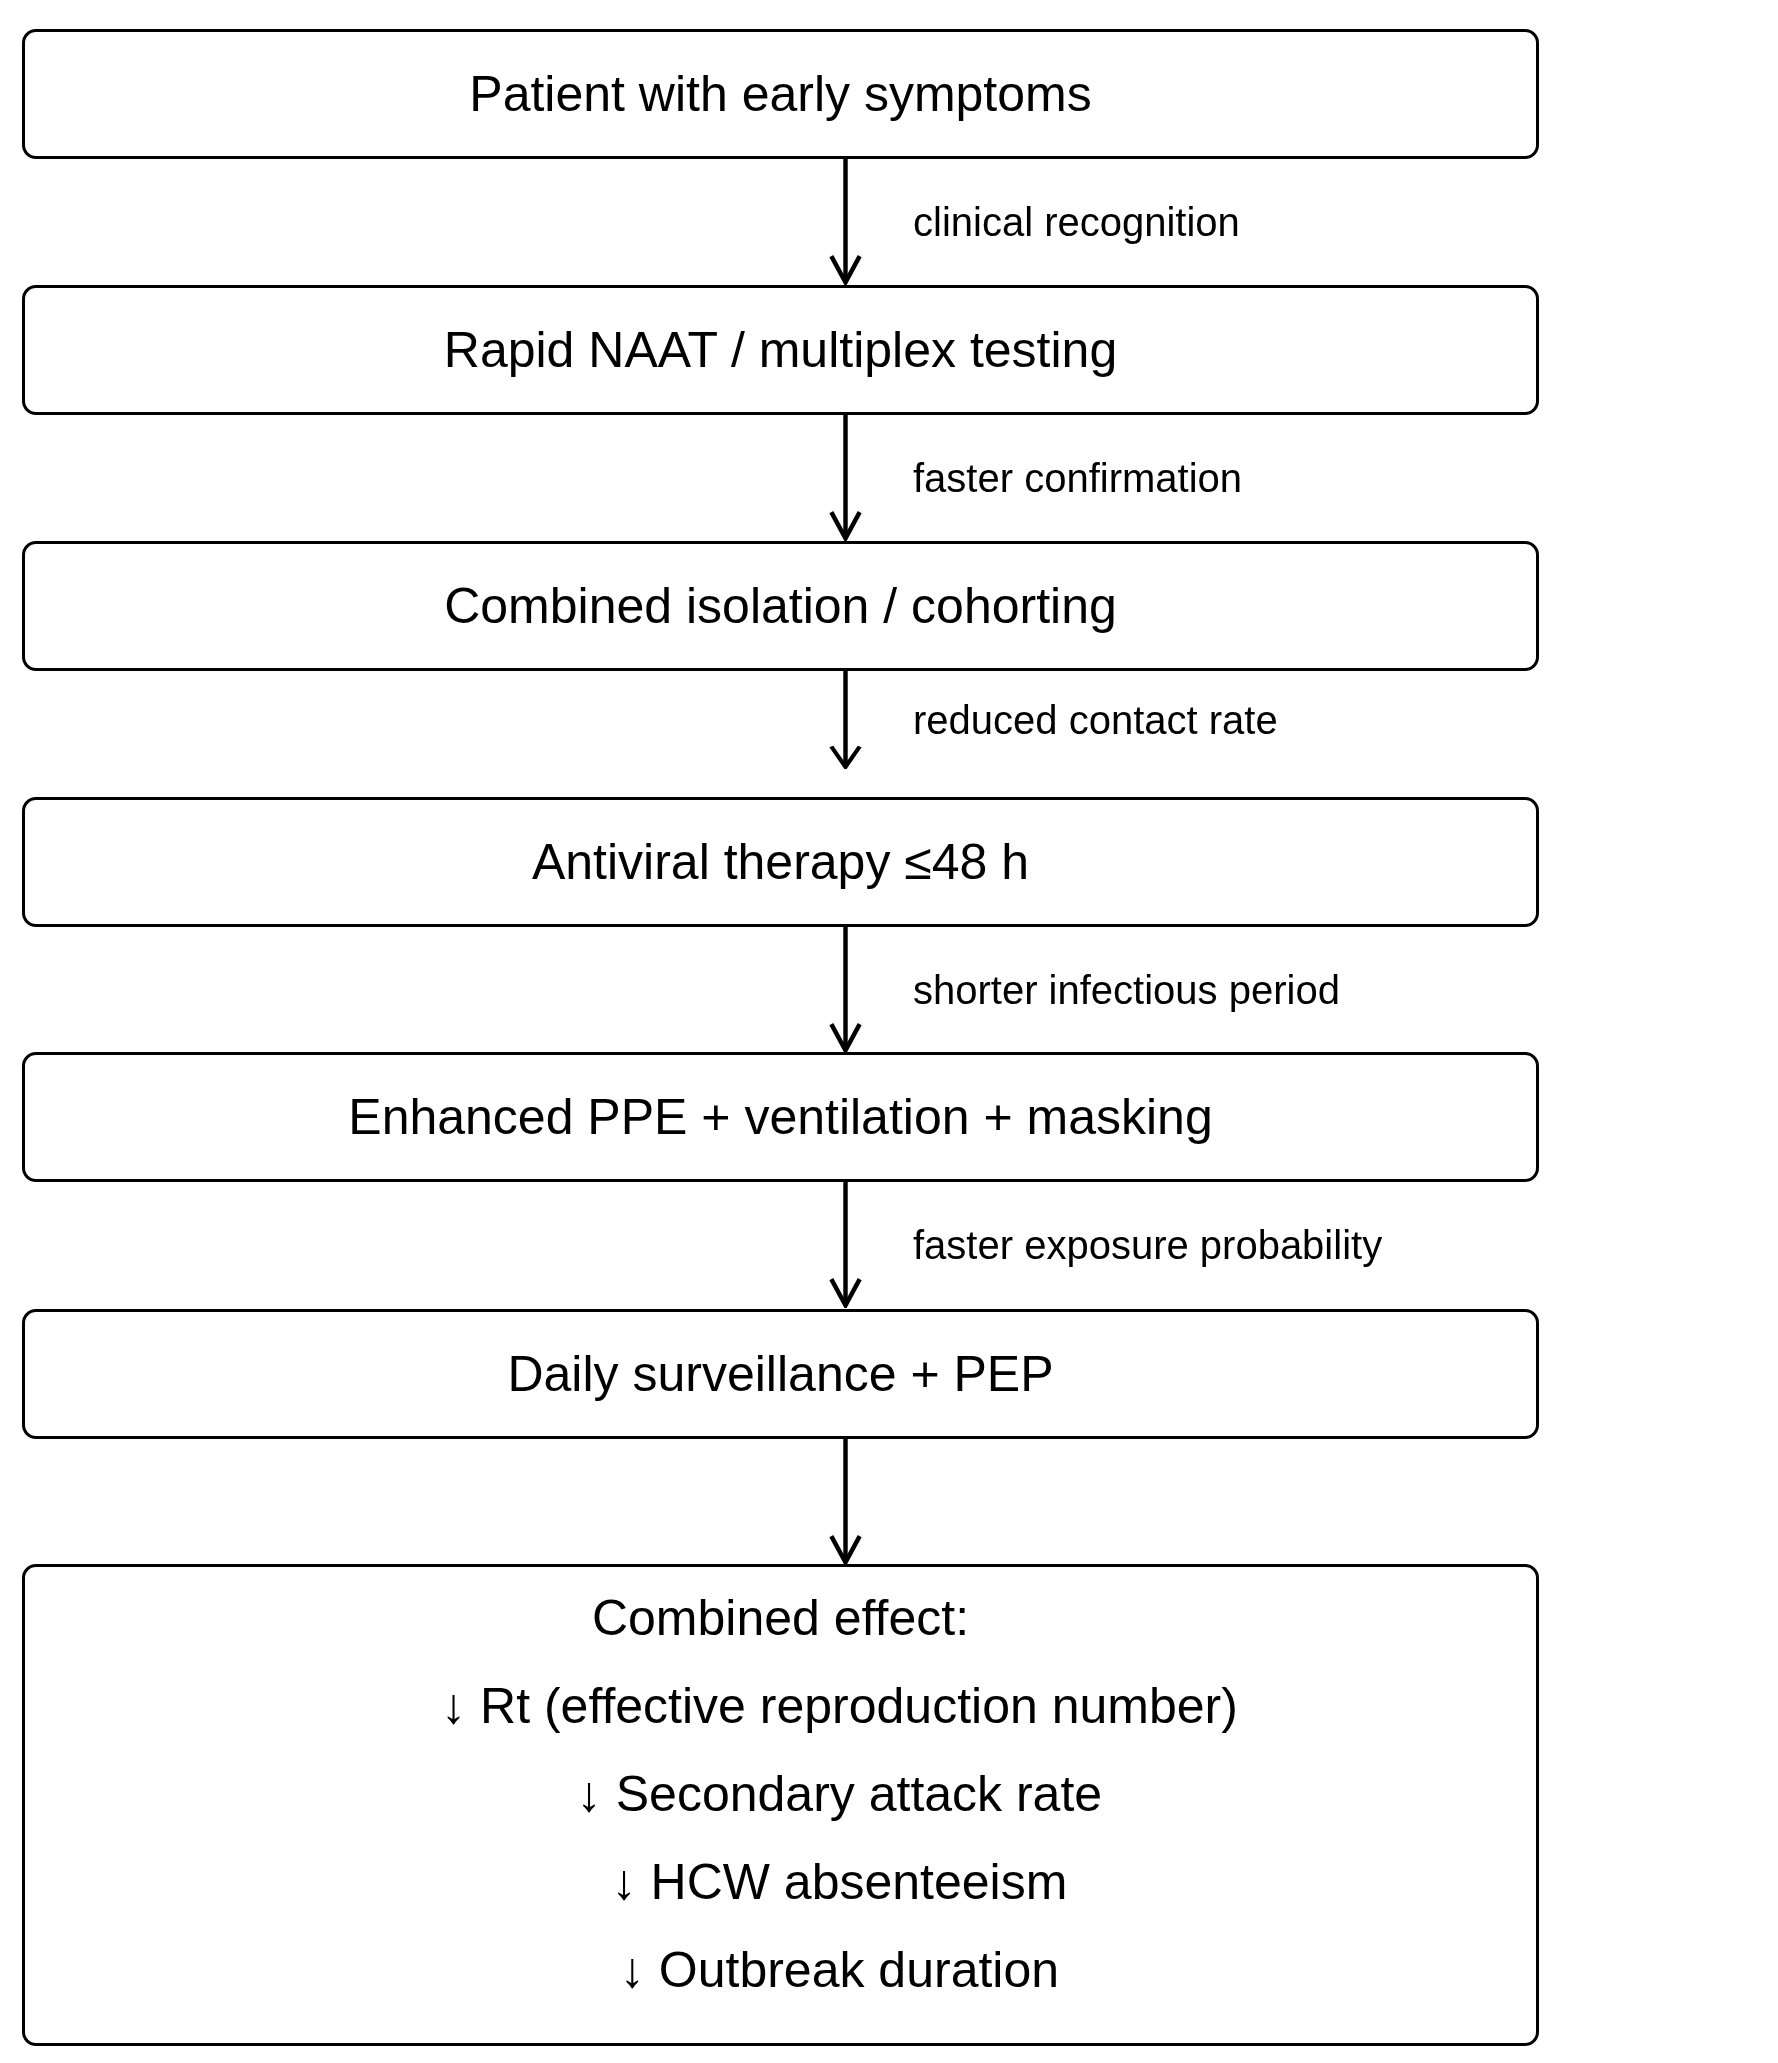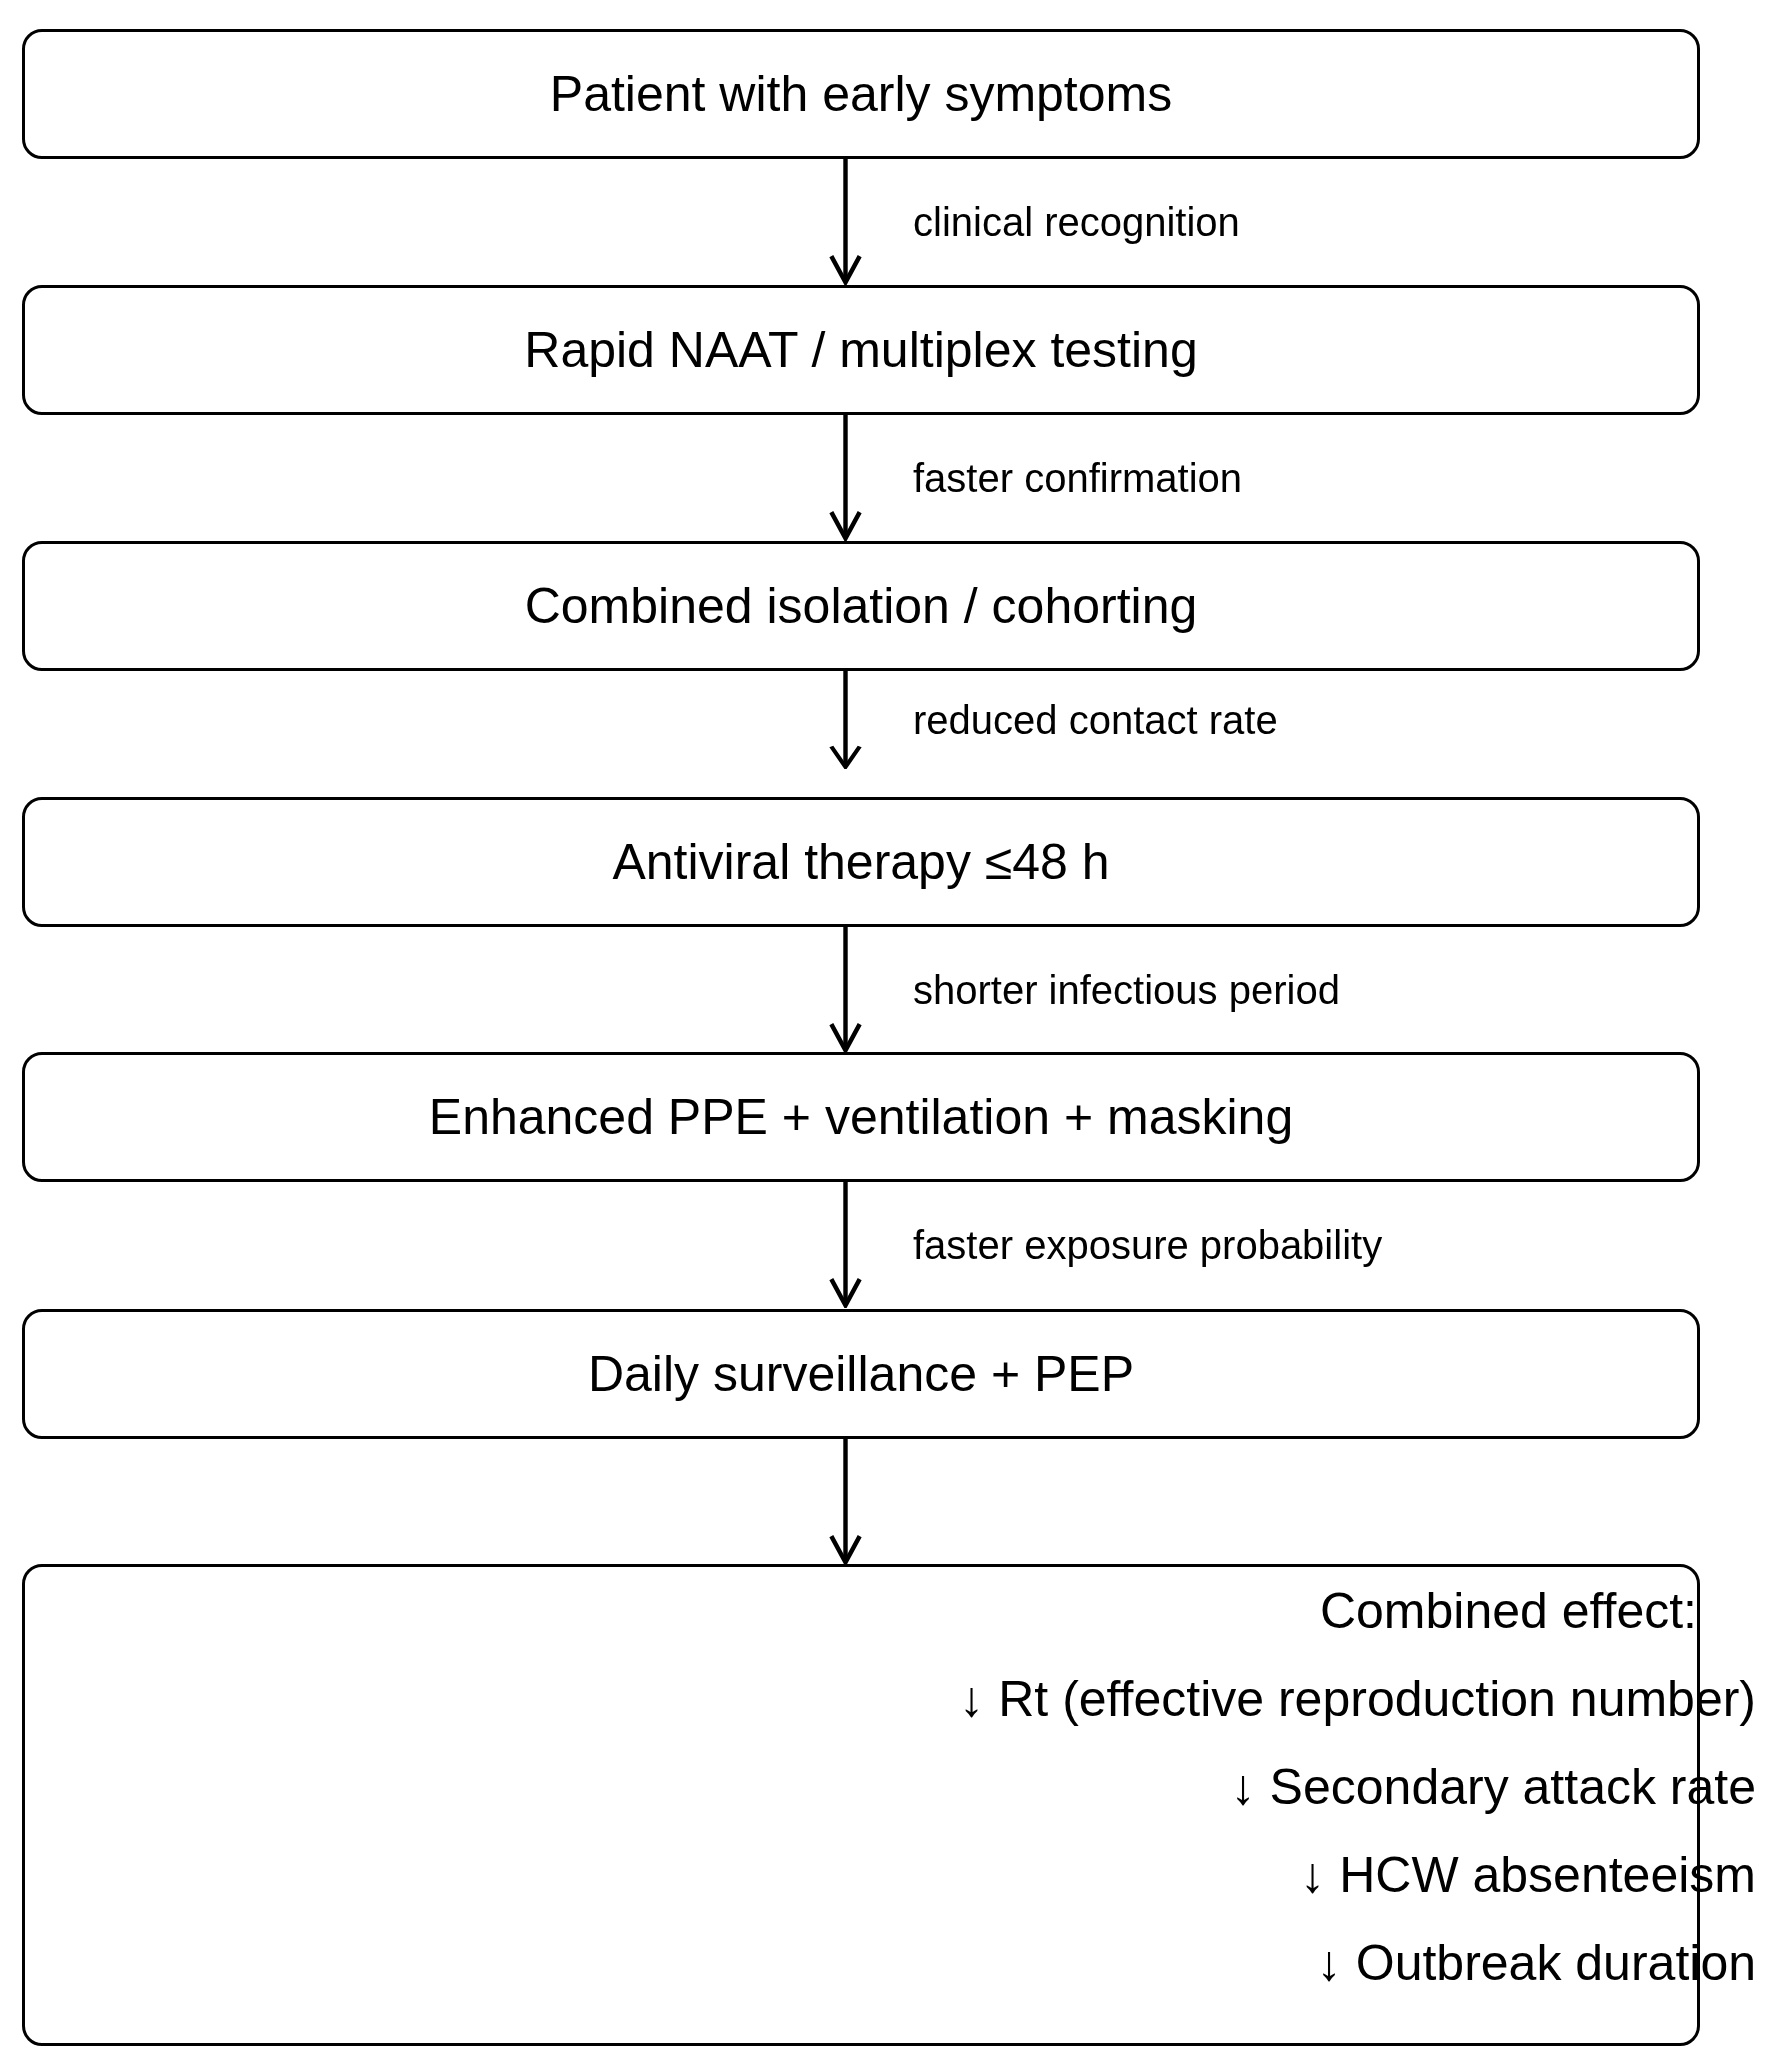--- a/index.html
+++ b/index.html
@@ -12,37 +12,38 @@
     width:1778px;
     height:2064px;
     background:var(--bg);
     color:var(--ink);
     font-family:"Liberation Sans", sans-serif;
     overflow:hidden;
   }
   .box{
     position:absolute;
     left:22px;
-    width:1678px;
+    width:1517px;
     height:130px;
     box-sizing:border-box;
     border:3.5px solid var(--ink);
-    border-radius:20px;
+    border-radius:14px;
     background:var(--bg);
     display:flex;
     align-items:center;
     justify-content:center;
     font-size:50px;
     line-height:1.1;
     white-space:nowrap;
   }
   .box.final{
     height:482px;
     display:block;
-    text-align:right;
+    padding-top:7px;
+    text-align:center;
     white-space:normal;
   }
   .final-line{
     line-height:88px;
     font-size:50px;
     white-space:nowrap;
   }
   .final-line.shifted{
     position:relative;
     left:59px;

